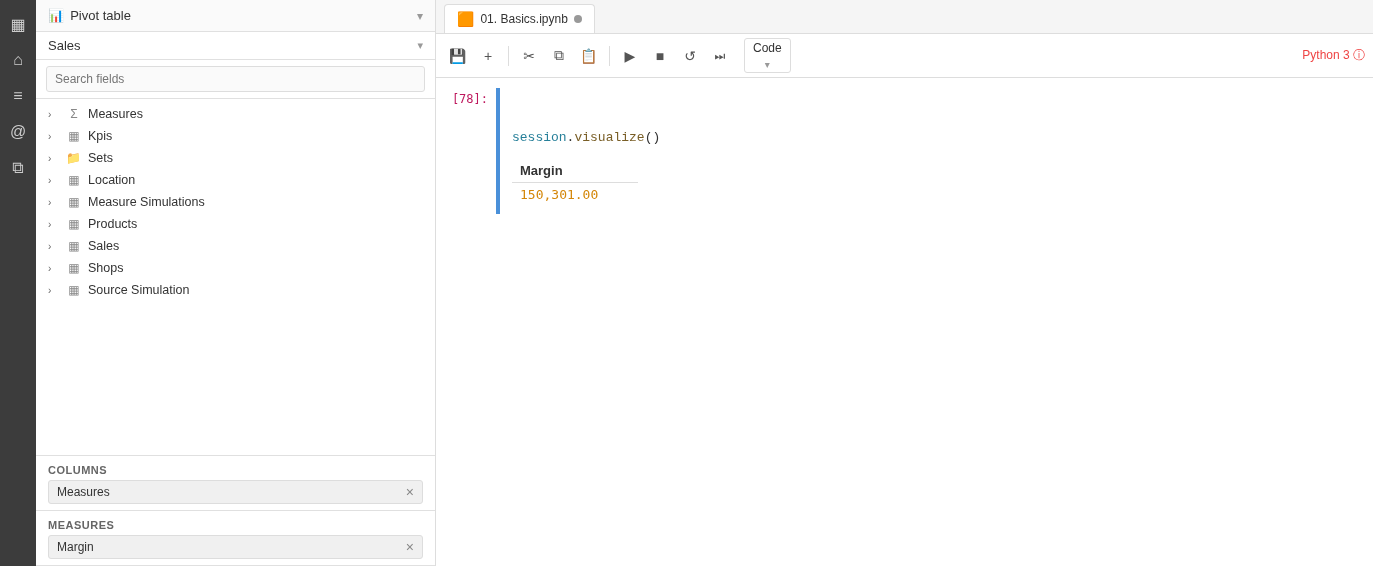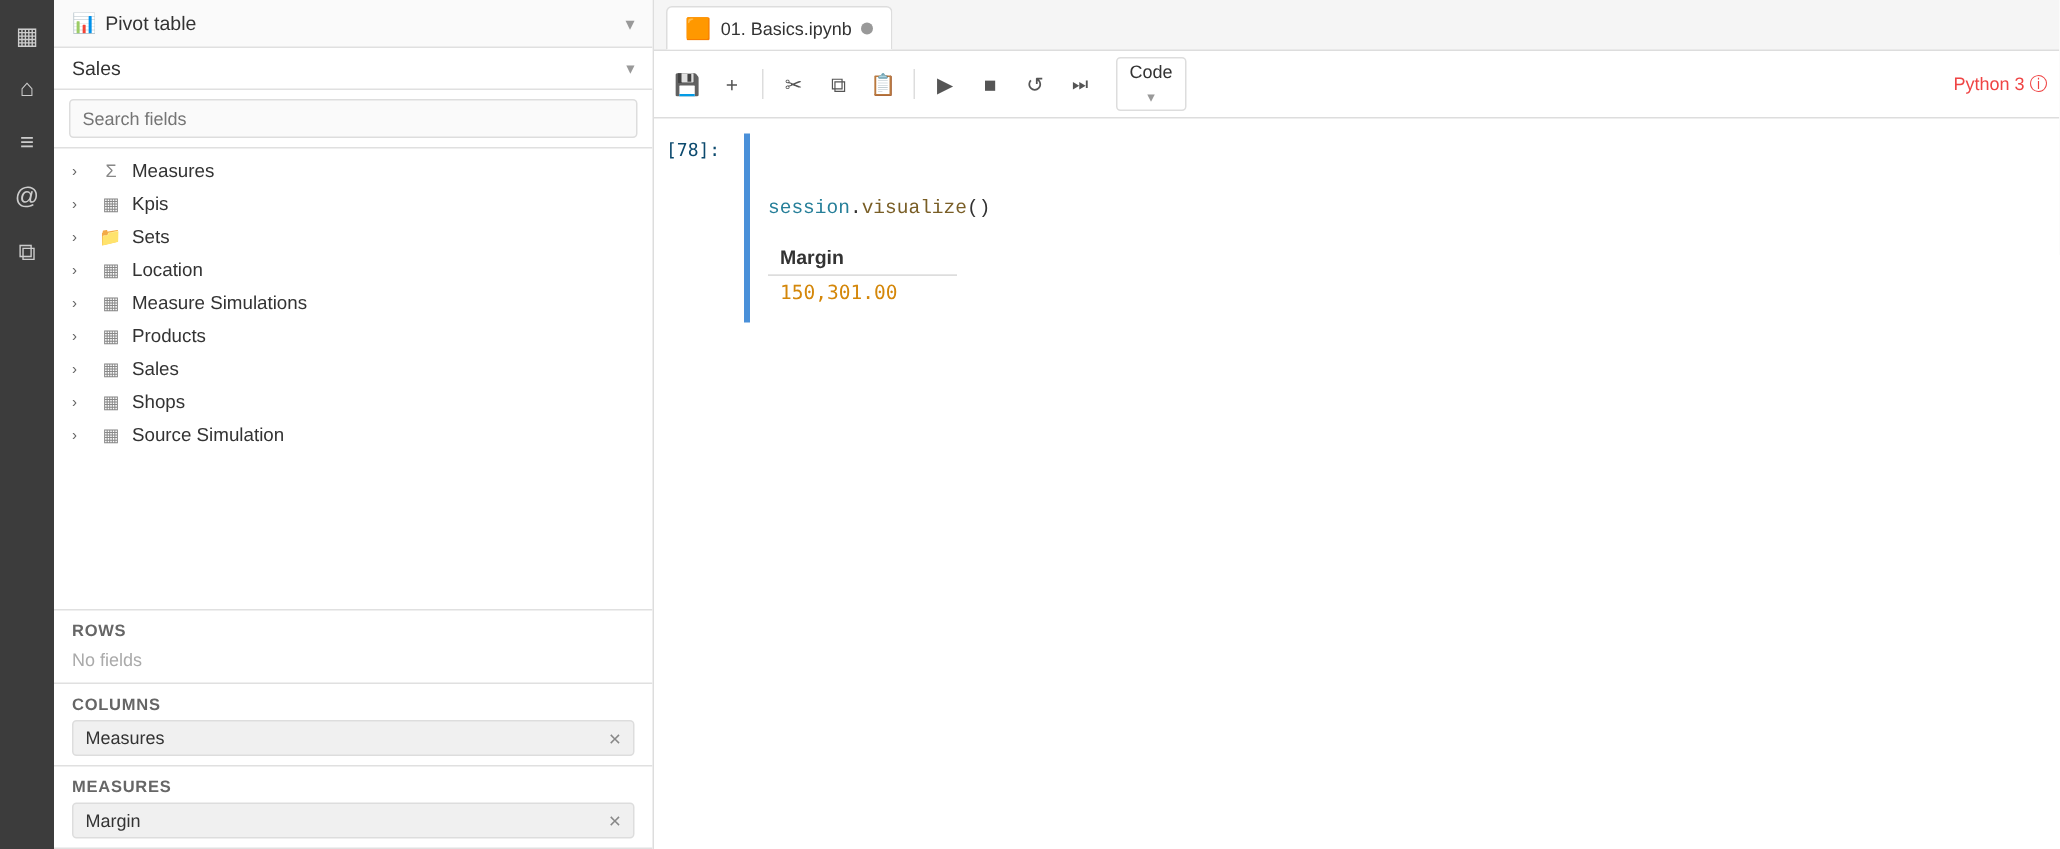--- a/index.html
+++ b/index.html
@@ -243,23 +243,23 @@
 
     .cell {
       display: flex;
       align-items: flex-start;
       padding: 2px 0;
     }
 
     .cell-gutter {
       width: 60px;
       padding: 4px 8px;
-      text-align: left;
-      font-size: 12px;
-      color: #0c4a6e;
+      text-align: right;
+      font-size: 12px;
+      color: #be185d;
       font-family: monospace;
       flex-shrink: 0;
     }
 
     .cell-bar {
       width: 4px;
       background: #4a90d9;
       align-self: stretch;
       flex-shrink: 0;
     }
@@ -378,24 +378,20 @@
       <span>Shops</span>
     </div>
     <div class="field-item">
       <span class="expand-arrow">›</span>
       <span class="field-icon">▦</span>
       <span>Source Simulation</span>
     </div>
   </div>
 
   <div class="sections-area">
-    <div class="section">
-      <div class="section-title">Rows</div>
-      <div class="section-empty">No fields</div>
-    </div>
     <div class="section">
       <div class="section-title">Columns</div>
       <div class="pill">
         <span>Measures</span>
         <span class="pill-close">×</span>
       </div>
     </div>
     <div class="section">
       <div class="section-title">Measures</div>
       <div class="pill">

